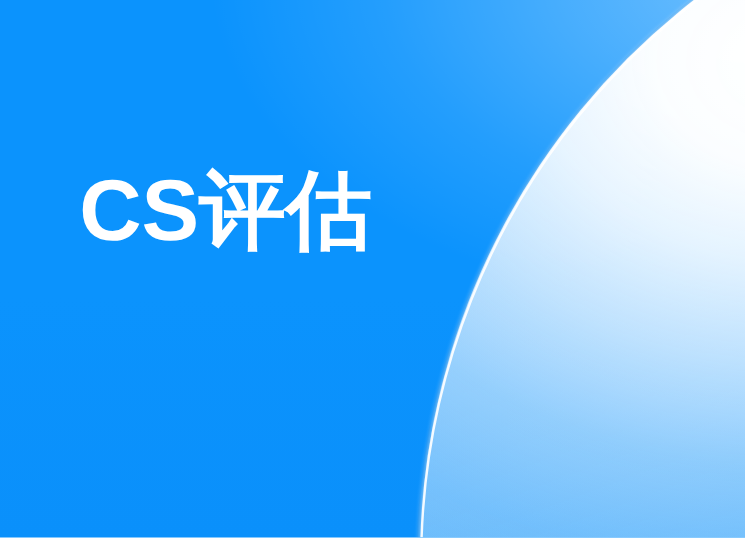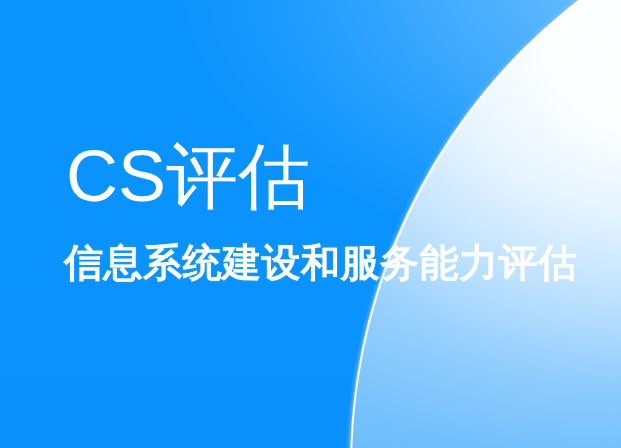--- a/index.html
+++ b/index.html
@@ -97,21 +97,21 @@
     height: 448px;
   }
   .title {
     position: absolute;
     left: 66px;
     top: 134px;
     margin: 0;
     color: #ffffff;
     font-size: 72px;
     line-height: 84px;
-    font-weight: 400;
+    font-weight: 700;
     letter-spacing: 0px;
     white-space: nowrap;
   }
   .subtitle {
     position: absolute;
     left: 64px;
     top: 238px;
     margin: 0;
     color: #ffffff;
     font-size: 39px;
@@ -131,16 +131,15 @@
   <div class="bg-tr-glow"></div>
 
   <div class="swoosh-wrap">
     <div class="swoosh-seam"></div>
     <div class="swoosh"></div>
     <div class="swoosh-rim"></div>
   </div>
 
   <div class="text-block">
     <h1 class="title">CS评估</h1>
-    <h2 class="subtitle">信息系统建设和服务能力评估</h2>
   </div>
 
 </div>
 
 </body></html>

